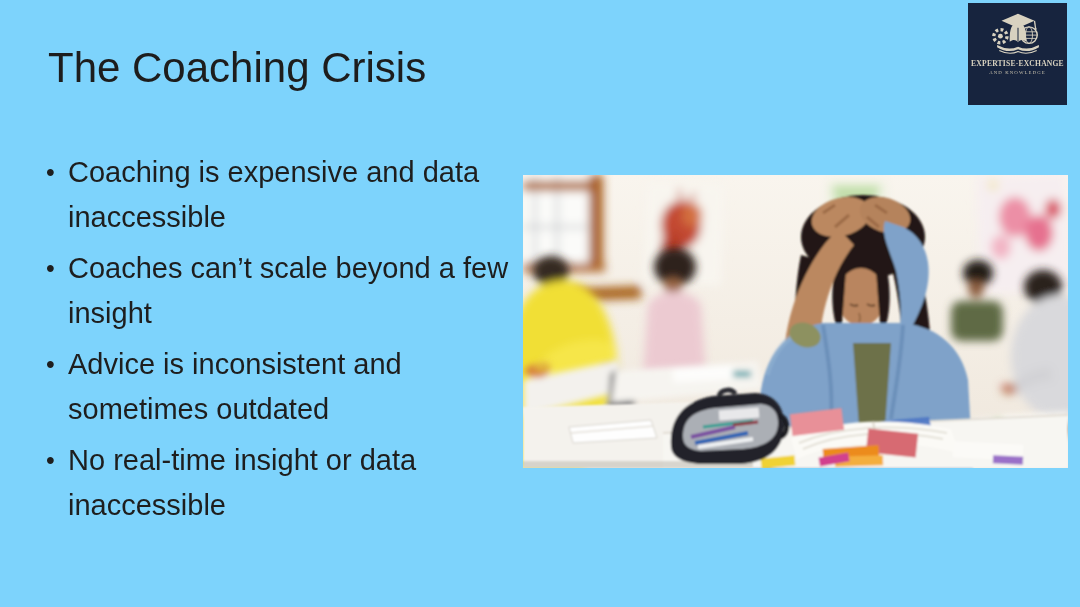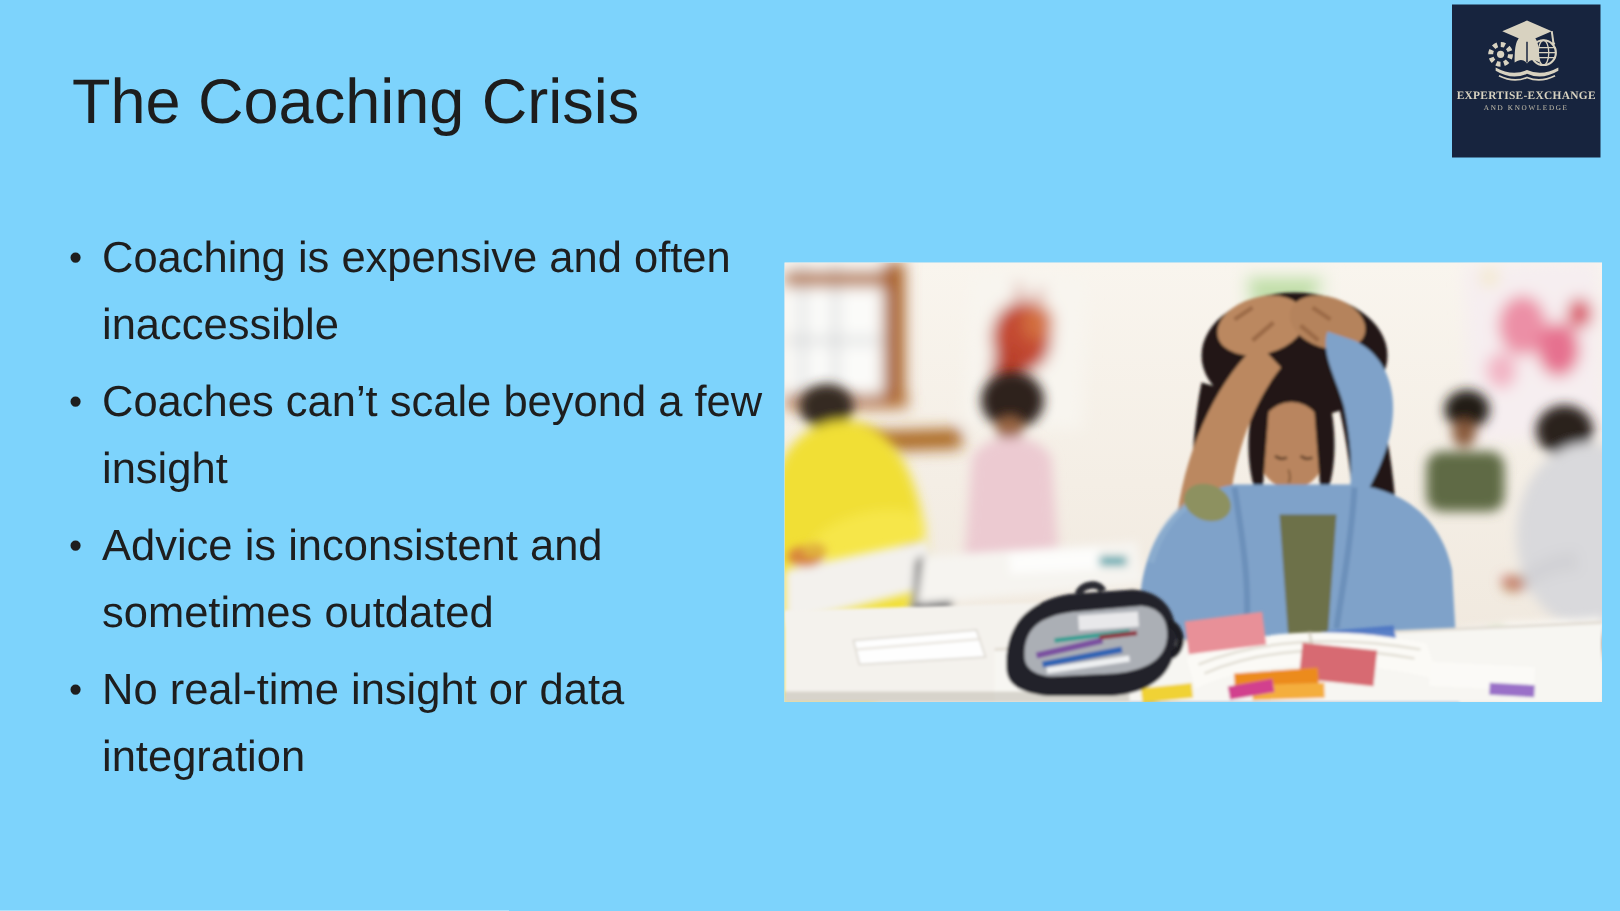--- a/index.html
+++ b/index.html
@@ -50,33 +50,33 @@
 </head>
 <body>
 
 <div class="slide">
 
   <h1 class="page-title">The Coaching Crisis</h1>
 
   <ul class="bullet-list">
     <li class="bullet-item">
       <span class="bullet-marker">•</span>
-      <span class="bullet-text">Coaching is expensive and often inaccessible</span>
+      <span class="bullet-text">Coaching is expensive and data inaccessible</span>
     </li>
     <li class="bullet-item">
       <span class="bullet-marker">•</span>
       <span class="bullet-text">Coaches can’t scale beyond a few insight</span>
     </li>
     <li class="bullet-item">
       <span class="bullet-marker">•</span>
       <span class="bullet-text">Advice is inconsistent and sometimes outdated</span>
     </li>
     <li class="bullet-item">
       <span class="bullet-marker">•</span>
-      <span class="bullet-text">No real-time insight or data integration</span>
+      <span class="bullet-text">No real-time insight or data inaccessible</span>
     </li>
   </ul>
 
   <div class="logo">
     <svg width="66" height="44" viewBox="0 0 60 40">
 
       <g>
         <circle cx="14" cy="22" r="6" fill="none" stroke="#D8D2C0" stroke-width="3" stroke-dasharray="2.6 2.1"></circle>
         <circle cx="14" cy="22" r="2.2" fill="#D8D2C0"></circle>
       </g>

